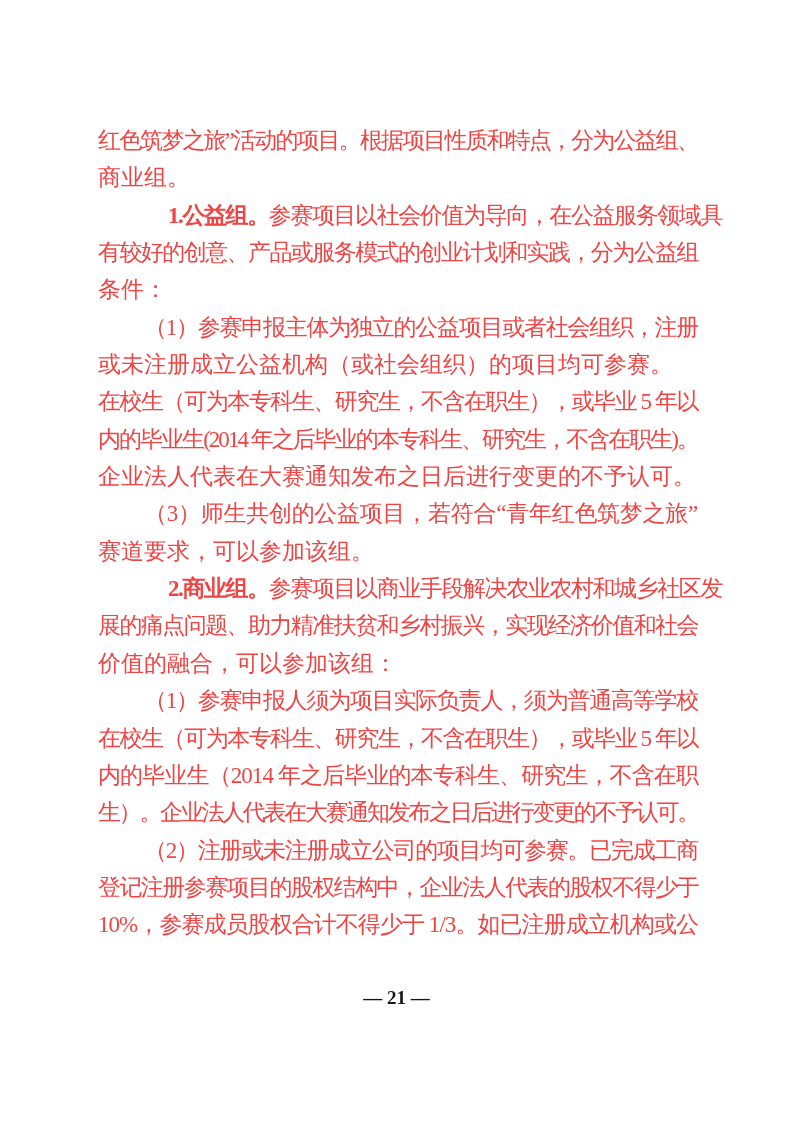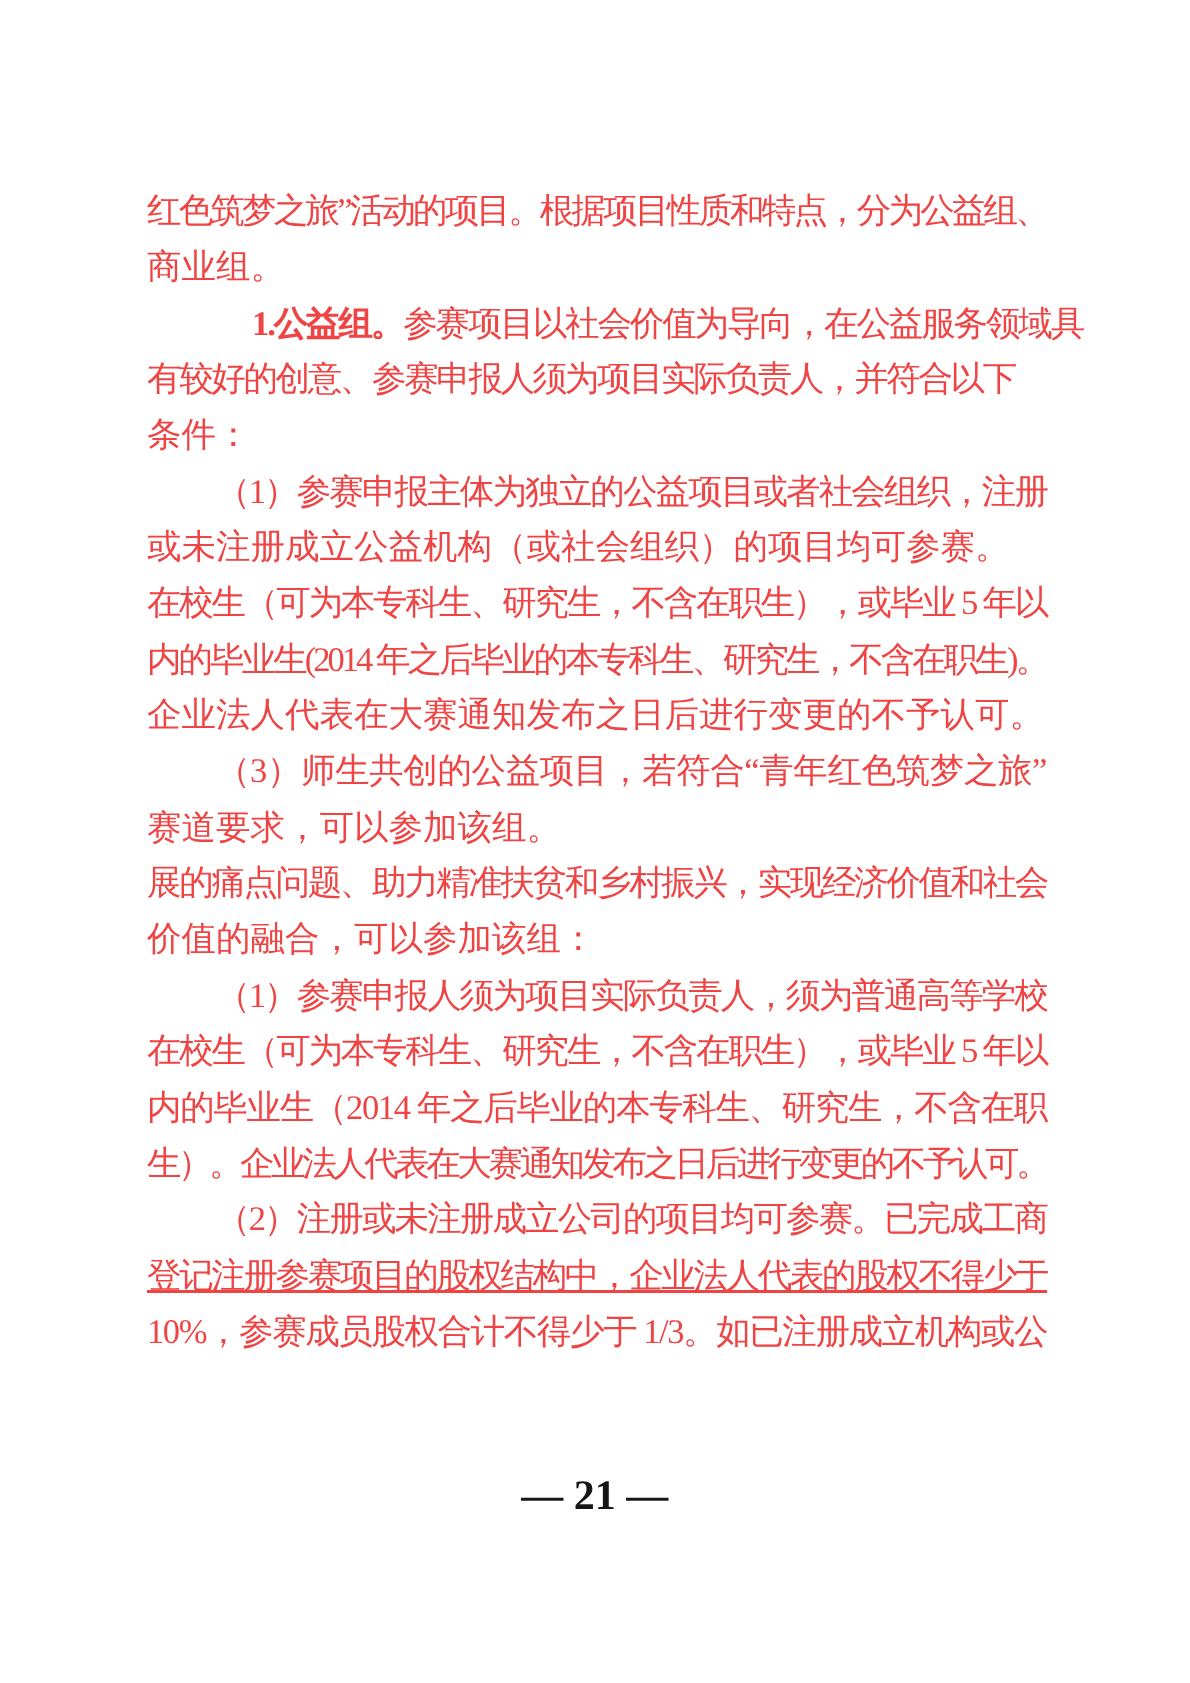--- a/index.html
+++ b/index.html
@@ -41,46 +41,47 @@
     margin-left: 24px;
   }
   .footer {
     position: absolute;
     left: 0;
     right: 0;
     top: 983px;
     height: 30px;
     line-height: 30px;
     text-align: center;
-    font-size: 28px;
+    font-size: 19px;
     font-weight: bold;
     color: #161616;
   }
 </style>
 </head>
 <body>
 
 <div class="page">
   <div class="textblock">
       <div class="line"><span class="line-content" style="letter-spacing: -1.86961px;"><span class="text-run">红色筑梦之旅”活动的项目。根据项目性质和特点，分为公益组、</span></span></div>
       <div class="line"><span class="line-content" style="letter-spacing: 0px; text-align: right;"><span class="text-run">商业组。</span></span></div>
       <div class="line indent"><span class="line-content" style="letter-spacing: -1.41667px;"><span class="bold-run">1.公益组。</span><span class="text-run">参赛项目以社会价值为导向，在公益服务领域具</span></span></div>
-      <div class="line"><span class="line-content" style="letter-spacing: -1.57143px;"><span class="text-run">有较好的创意、参赛申报人须为项目实际负责人，并符合以下</span></span></div>
+      <div class="line"><span class="line-content" style="letter-spacing: -1.57143px;"><span class="text-run">有较好的创意、产品或服务模式的创业计划和实践，分为公益组</span></span></div>
       <div class="line"><span class="line-content" style="letter-spacing: 0px; font-family: Liberation Mono, monospace;"><span class="text-run">条件：</span></span></div>
       <div class="line indent"><span class="line-content" style="letter-spacing: -1.25px;"><span class="text-run">（1）参赛申报主体为独立的公益项目或者社会组织，注册</span></span></div>
       <div class="line"><span class="line-content" style="letter-spacing: 0px;"><span class="text-run">或未注册成立公益机构（或社会组织）的项目均可参赛。</span></span></div>
       <div class="line"><span class="line-content" style="letter-spacing: -1.46667px;"><span class="text-run">在校生（可为本专科生、研究生，不含在职生），或毕业 5 年以</span></span></div>
       <div class="line"><span class="line-content" style="letter-spacing: -1.97206px;"><span class="text-run">内的毕业生(2014 年之后毕业的本专科生、研究生，不含在职生)。</span></span></div>
       <div class="line"><span class="line-content" style="letter-spacing: 0px;"><span class="text-run">企业法人代表在大赛通知发布之日后进行变更的不予认可。</span></span></div>
       <div class="line indent"><span class="line-content" style="letter-spacing: -0.266226px;"><span class="text-run">（3）师生共创的公益项目，若符合“青年红色筑梦之旅”</span></span></div>
       <div class="line"><span class="line-content" style="letter-spacing: 0px;"><span class="text-run">赛道要求，可以参加该组。</span></span></div>
+      <div class="line indent"><span class="line-content" style="letter-spacing: -1.41667px;"><span class="bold-run">2.商业组。</span><span class="text-run">参赛项目以商业手段解决农业农村和城乡社区发</span></span></div>
       <div class="line"><span class="line-content" style="letter-spacing: -1.57143px;"><span class="text-run">展的痛点问题、助力精准扶贫和乡村振兴，实现经济价值和社会</span></span></div>
       <div class="line"><span class="line-content" style="letter-spacing: 0px;"><span class="text-run">价值的融合，可以参加该组：</span></span></div>
       <div class="line indent"><span class="line-content" style="letter-spacing: -1.25px;"><span class="text-run">（1）参赛申报人须为项目实际负责人，须为普通高等学校</span></span></div>
       <div class="line"><span class="line-content" style="letter-spacing: -1.46667px;"><span class="text-run">在校生（可为本专科生、研究生，不含在职生），或毕业 5 年以</span></span></div>
       <div class="line"><span class="line-content" style="letter-spacing: -0.891667px;"><span class="text-run">内的毕业生（2014 年之后毕业的本专科生、研究生，不含在职</span></span></div>
       <div class="line"><span class="line-content" style="letter-spacing: -2.31034px; text-align: center;"><span class="text-run">生）。企业法人代表在大赛通知发布之日后进行变更的不予认可。</span></span></div>
       <div class="line indent"><span class="line-content" style="letter-spacing: -1.25px;"><span class="text-run">（2）注册或未注册成立公司的项目均可参赛。已完成工商</span></span></div>
-      <div class="line"><span class="line-content" style="letter-spacing: -1.57143px; text-decoration: underline;"><span class="text-run">登记注册参赛项目的股权结构中，企业法人代表的股权不得少于</span></span></div>
+      <div class="line"><span class="line-content" style="letter-spacing: -1.57143px;"><span class="text-run">登记注册参赛项目的股权结构中，企业法人代表的股权不得少于</span></span></div>
       <div class="line"><span class="line-content" style="letter-spacing: -0.945565px;"><span class="text-run">10%，参赛成员股权合计不得少于 1/3。如已注册成立机构或公</span></span></div>
     </div>
   <div class="footer">— 21 —</div>
 </div>
 
 </body></html>

